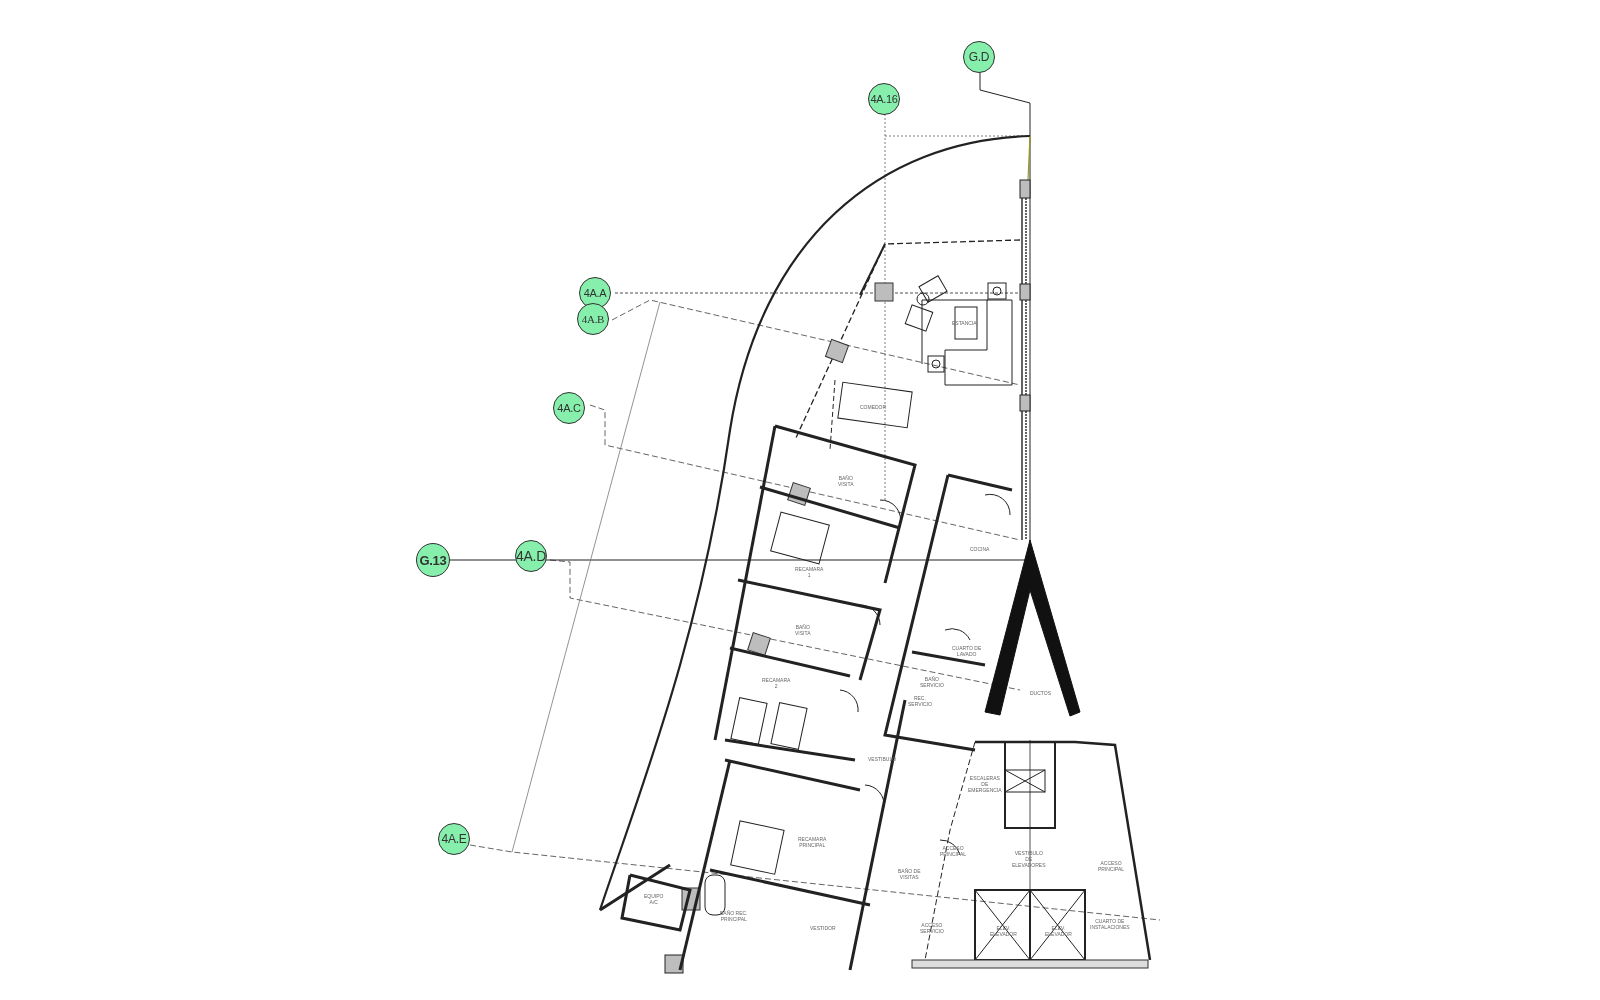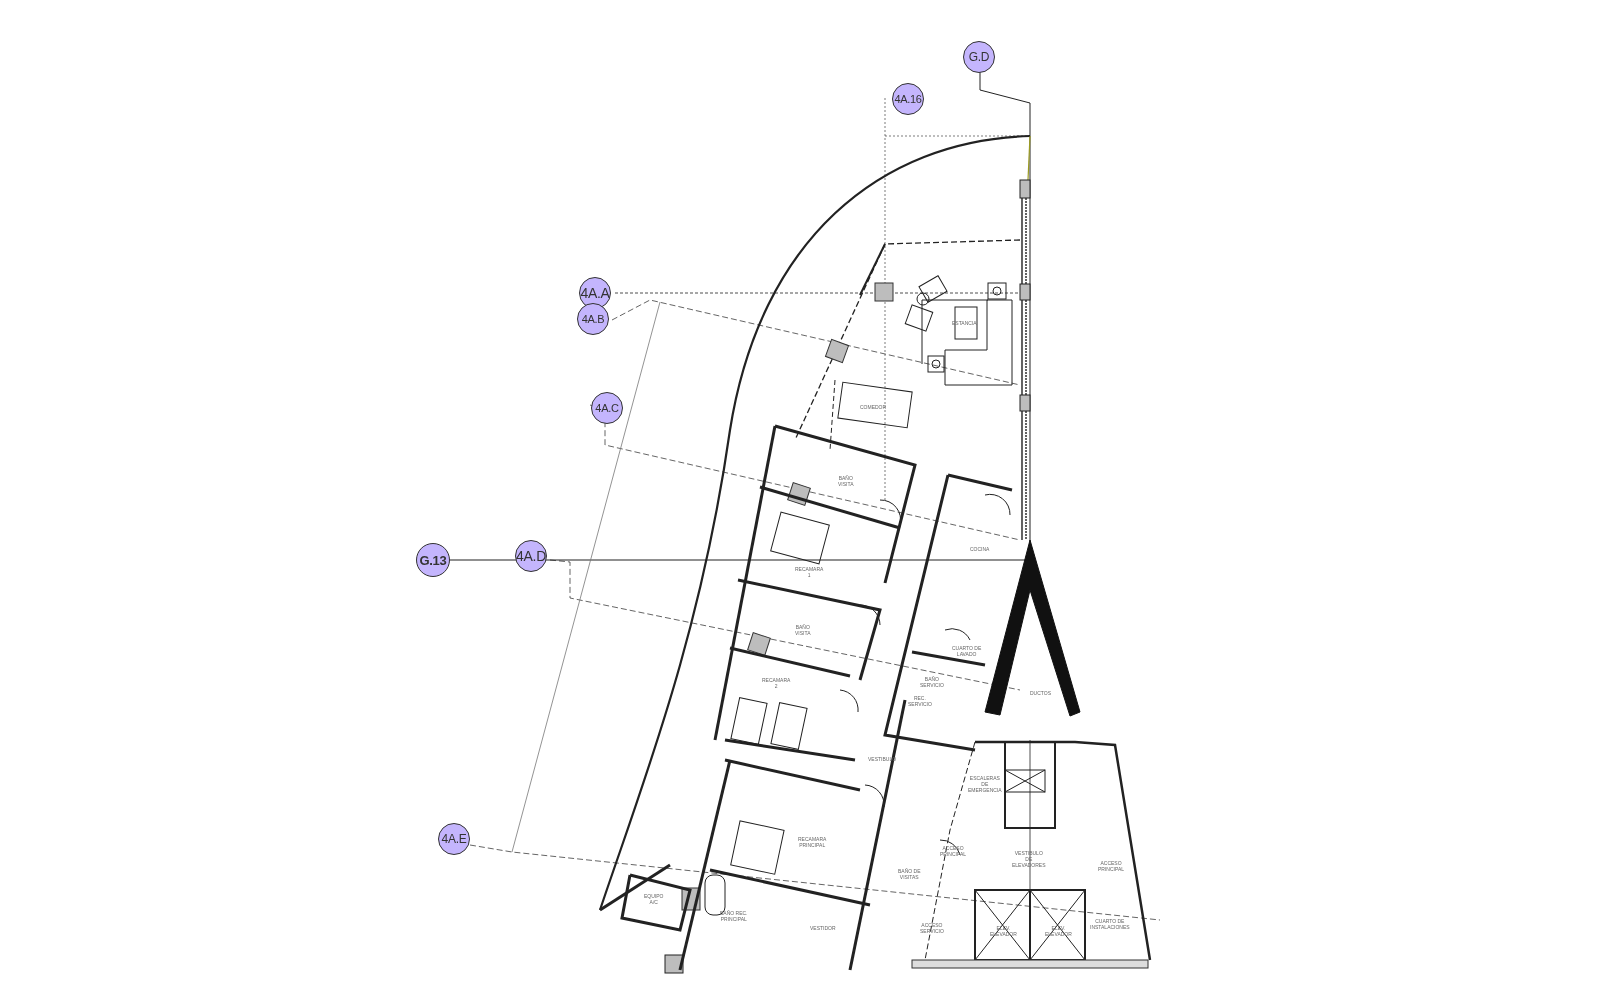--- a/index.html
+++ b/index.html
@@ -1,18 +1,18 @@
 <!DOCTYPE html>
 <html><head>
 <meta charset="utf-8">
 <style>
   html, body { margin: 0; padding: 0; background: #ffffff; }
   body { width: 1600px; height: 1000px; overflow: hidden; position: relative; font-family: "Liberation Sans", sans-serif; }
   #plan { position: absolute; left: 0; top: 0; width: 1600px; height: 1000px; }
-  .grid-bubble { position: absolute; width: 32px; height: 32px; border: 1.5px solid #333; border-radius: 50%; background: #c4b5fd; box-sizing: border-box; display: flex; align-items: center; justify-content: center; font-size: 12px; color: #333; letter-spacing: -0.3px; }
+  .grid-bubble { position: absolute; width: 32px; height: 32px; border: 1.5px solid #333; border-radius: 50%; background: #86efac; box-sizing: border-box; display: flex; align-items: center; justify-content: center; font-size: 12px; color: #333; letter-spacing: -0.3px; }
   .grid-bubble.big { width: 34px; height: 34px; font-size: 13px; font-weight: bold; }
   .room-label { position: absolute; font-size: 5px; color: #666; text-align: center; line-height: 6px; text-transform: uppercase; white-space: pre-line; }
 </style>
 </head>
 <body>
 
 <svg id="plan" viewBox="0 0 1600 1000" xmlns="http://www.w3.org/2000/svg">
   <g fill="none" stroke="#222" stroke-width="1">
 
     <path d="M1030 136 C 880 140, 760 240, 730 430 C 700 640, 640 790, 600 910" stroke-width="2.2"></path>
@@ -108,24 +108,24 @@
     <path d="M860 605 A20 20 0 0 1 880 625"></path>
     <path d="M840 690 A20 20 0 0 1 858 712"></path>
     <path d="M865 785 A20 20 0 0 1 884 807"></path>
     <path d="M985 495 A20 20 0 0 1 1010 515"></path>
     <path d="M940 840 A20 20 0 0 1 960 855"></path>
     <path d="M945 630 A20 20 0 0 1 970 640"></path>
   </g>
 </svg>
 
 <div class="grid-bubble" style="left:963px;top:41px;">G.D</div>
-<div class="grid-bubble" style="left:868px;top:83px;font-size:11px;margin-left:24px;">4A.16</div>
-<div class="grid-bubble" style="left:579px;top:277px;font-size:14px;">4A.A</div>
-<div class="grid-bubble" style="left:577px;top:303px;font-size:11px;">4A.B</div>
-<div class="grid-bubble" style="left:553px;top:392px;font-size:11px;margin-left:38px;">4A.C</div>
+<div class="grid-bubble" style="left:868px;top:83px;font-size:11px;">4A.16</div>
+<div class="grid-bubble" style="left:579px;top:277px;font-size:11px;">4A.A</div>
+<div class="grid-bubble" style="left:577px;top:303px;font-size:11px;font-family:Liberation Serif, serif;">4A.B</div>
+<div class="grid-bubble" style="left:553px;top:392px;font-size:11px;">4A.C</div>
 <div class="grid-bubble big" style="left:416px;top:543px;">G.13</div>
 <div class="grid-bubble" style="left:515px;top:540px;font-size:14px;">4A.D</div>
 <div class="grid-bubble" style="left:438px;top:823px;font-size:12px;">4A.E</div>
 
 <div class="room-label" style="left:952px;top:320px;">ESTANCIA</div>
 <div class="room-label" style="left:860px;top:404px;">COMEDOR</div>
 <div class="room-label" style="left:838px;top:475px;">BAÑO
 VISITA</div>
 <div class="room-label" style="left:795px;top:566px;">RECAMARA
 1</div>

